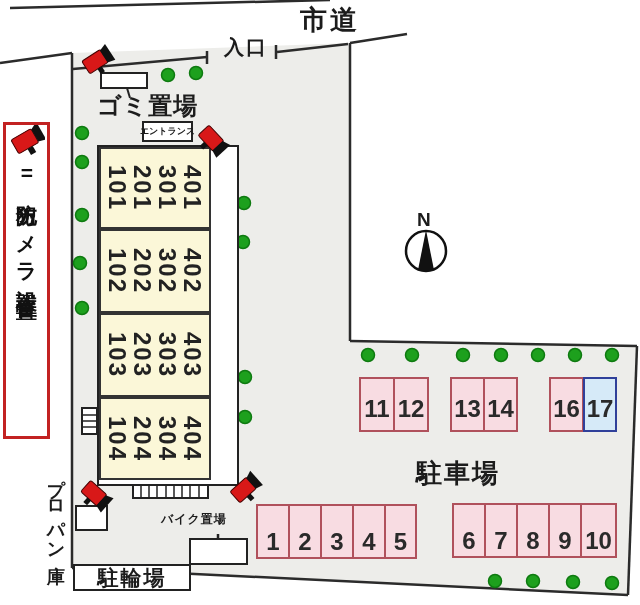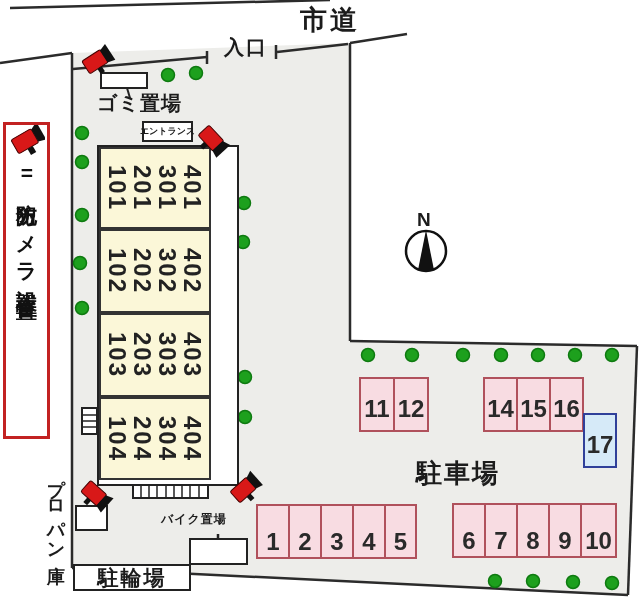--- a/index.html
+++ b/index.html
@@ -16,21 +16,21 @@
               box-sizing:border-box;}
   .unit-rot{position:absolute;left:50%;top:50%;width:78px;
             transform:translate(-50%,-50%) rotate(90deg);
             font-weight:bold;font-size:24px;line-height:25px;text-align:center;
             letter-spacing:2px;color:#222;}
   
   .space{position:absolute;box-sizing:border-box;background:#f8dce2;border:2px solid #b0515c;
          display:flex;justify-content:center;font-weight:bold;font-size:24px;color:#2a2a2a;}
   .space.top{align-items:flex-start;padding-top:16px;}
   .space.bot{align-items:flex-end;padding-bottom:1px;}
-  .space.blue{background:#d6eaf8;border-color:#30409a;margin-top:36px;}
+  .space.blue{background:#d6eaf8;border-color:#30409a;}
   
   .legend{position:absolute;left:3px;top:122px;width:41px;height:311px;background:#fff;
           border:3px solid #c22222;display:flex;flex-direction:column;align-items:center;}
   .legend-text{writing-mode:vertical-rl;text-orientation:upright;font-weight:bold;
                font-size:21px;letter-spacing:3px;margin-top:2px;color:#111;}
 </style>
 </head>
 <body>
 
 <div id="canvas">
@@ -115,21 +115,21 @@
         <rect x="-4" y="8" width="6" height="7" fill="#111"></rect>
       </g>
     </svg>
     <div class="legend-text">=防犯カメラ設置位置</div>
   </div>
 
   <div class="lbl" style="left:300px;top:2px;font-size:27px;letter-spacing:3px;">市道</div>
   <div class="lbl" style="left:224px;top:34px;font-size:20px;letter-spacing:2px;">入口</div>
 
   <div class="whitebox" style="left:100px;top:72px;width:48px;height:17px;"></div>
-  <div class="lbl" style="left:97px;top:90px;font-size:20px;letter-spacing:1px;">ゴミ置場</div>
+  <div class="lbl" style="left:97px;top:90px;font-size:24px;letter-spacing:1px;">ゴミ置場</div>
 
   <div class="whitebox" style="left:142px;top:121px;width:51px;height:21px;display:flex;align-items:center;justify-content:center;">
     <span class="lbl" style="position:static;font-size:9px;">エントランス</span>
   </div>
 
   <div class="bldg-outer"></div>
   <div class="unit-block" style="top:147px;height:82px;">
     <div class="unit-rot">
       <div>401</div>
       <div>301</div>
@@ -161,22 +161,22 @@
       <div>104</div>
     </div>
   </div>
 
   <div class="lbl" style="left:417px;top:209px;font-size:19px;">N</div>
 
   <div class="lbl" style="left:416px;top:456px;font-size:26px;letter-spacing:2px;">駐車場</div>
 
   <div class="space top" style="left:359px;top:377px;width:36px;height:55px;">11</div>
   <div class="space top" style="left:393px;top:377px;width:36px;height:55px;">12</div>
+  <div class="space top" style="left:450px;top:377px;width:35px;height:55px;">13</div>
   <div class="space top" style="left:483px;top:377px;width:35px;height:55px;">14</div>
-  <div class="space top" style="left:516px;top:377px;width:35px;height:55px;">15</div>
   <div class="space top" style="left:549px;top:377px;width:35px;height:55px;">16</div>
   <div class="space top blue" style="left:583px;top:377px;width:34px;height:55px;">17</div>
 
   <div class="space bot" style="left:256px;top:504px;width:34px;height:55px;">1</div>
   <div class="space bot" style="left:288px;top:504px;width:34px;height:55px;">2</div>
   <div class="space bot" style="left:320px;top:504px;width:34px;height:55px;">3</div>
   <div class="space bot" style="left:352px;top:504px;width:34px;height:55px;">4</div>
   <div class="space bot" style="left:384px;top:504px;width:33px;height:55px;">5</div>
   <div class="space bot" style="left:452px;top:503px;width:34px;height:55px;">6</div>
   <div class="space bot" style="left:484px;top:503px;width:34px;height:55px;">7</div>

